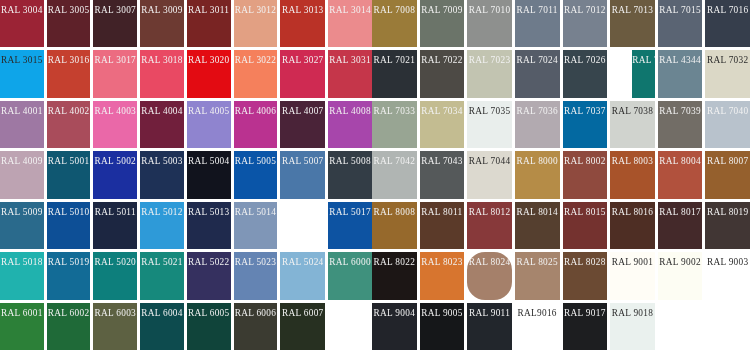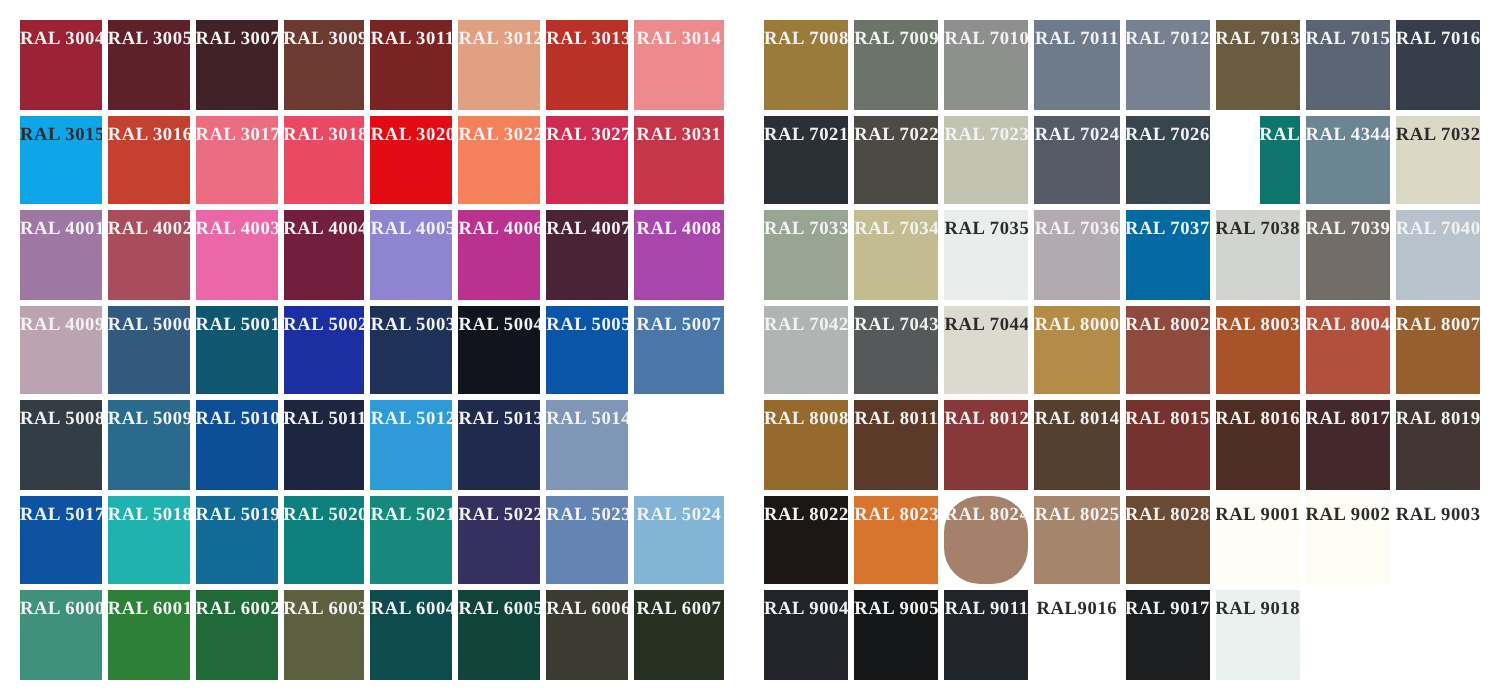--- a/index.html
+++ b/index.html
@@ -13,24 +13,23 @@
     position:relative;
     width:750px;height:350px;
     display:flex;
     background:#ffffff;
   }
   .block{
     display:grid;
     grid-template-columns:repeat(8,1fr);
     grid-auto-rows:1fr;
     gap:3px;
-    padding:10px;
+    padding:0;
     box-sizing:border-box;
     background:#ffffff;
-    font-weight:bold;
   }
   #block-left{width:372px;height:350px;}
   #block-right{width:378px;height:350px;}
   .swatch{
     position:relative;
     box-sizing:border-box;
     overflow:hidden;
     display:block;
   }
   .swatch .lbl{
@@ -120,23 +119,20 @@
       </div>
       <div class="swatch" style="background: rgb(74, 35, 56);">
         <span class="lbl light">RAL 4007</span>
       </div>
       <div class="swatch" style="background: rgb(167, 70, 171);">
         <span class="lbl light">RAL 4008</span>
       </div>
       <div class="swatch" style="background: rgb(189, 163, 178);">
         <span class="lbl light">RAL 4009</span>
       </div>
-      <div class="swatch" style="background: rgb(50, 89, 126);">
-        <span class="lbl light">RAL 5000</span>
-      </div>
       <div class="swatch" style="background: rgb(15, 87, 113);">
         <span class="lbl light">RAL 5001</span>
       </div>
       <div class="swatch" style="background: rgb(27, 47, 160);">
         <span class="lbl light">RAL 5002</span>
       </div>
       <div class="swatch" style="background: rgb(30, 49, 86);">
         <span class="lbl light">RAL 5003</span>
       </div>
       <div class="swatch" style="background: rgb(17, 19, 29);">

